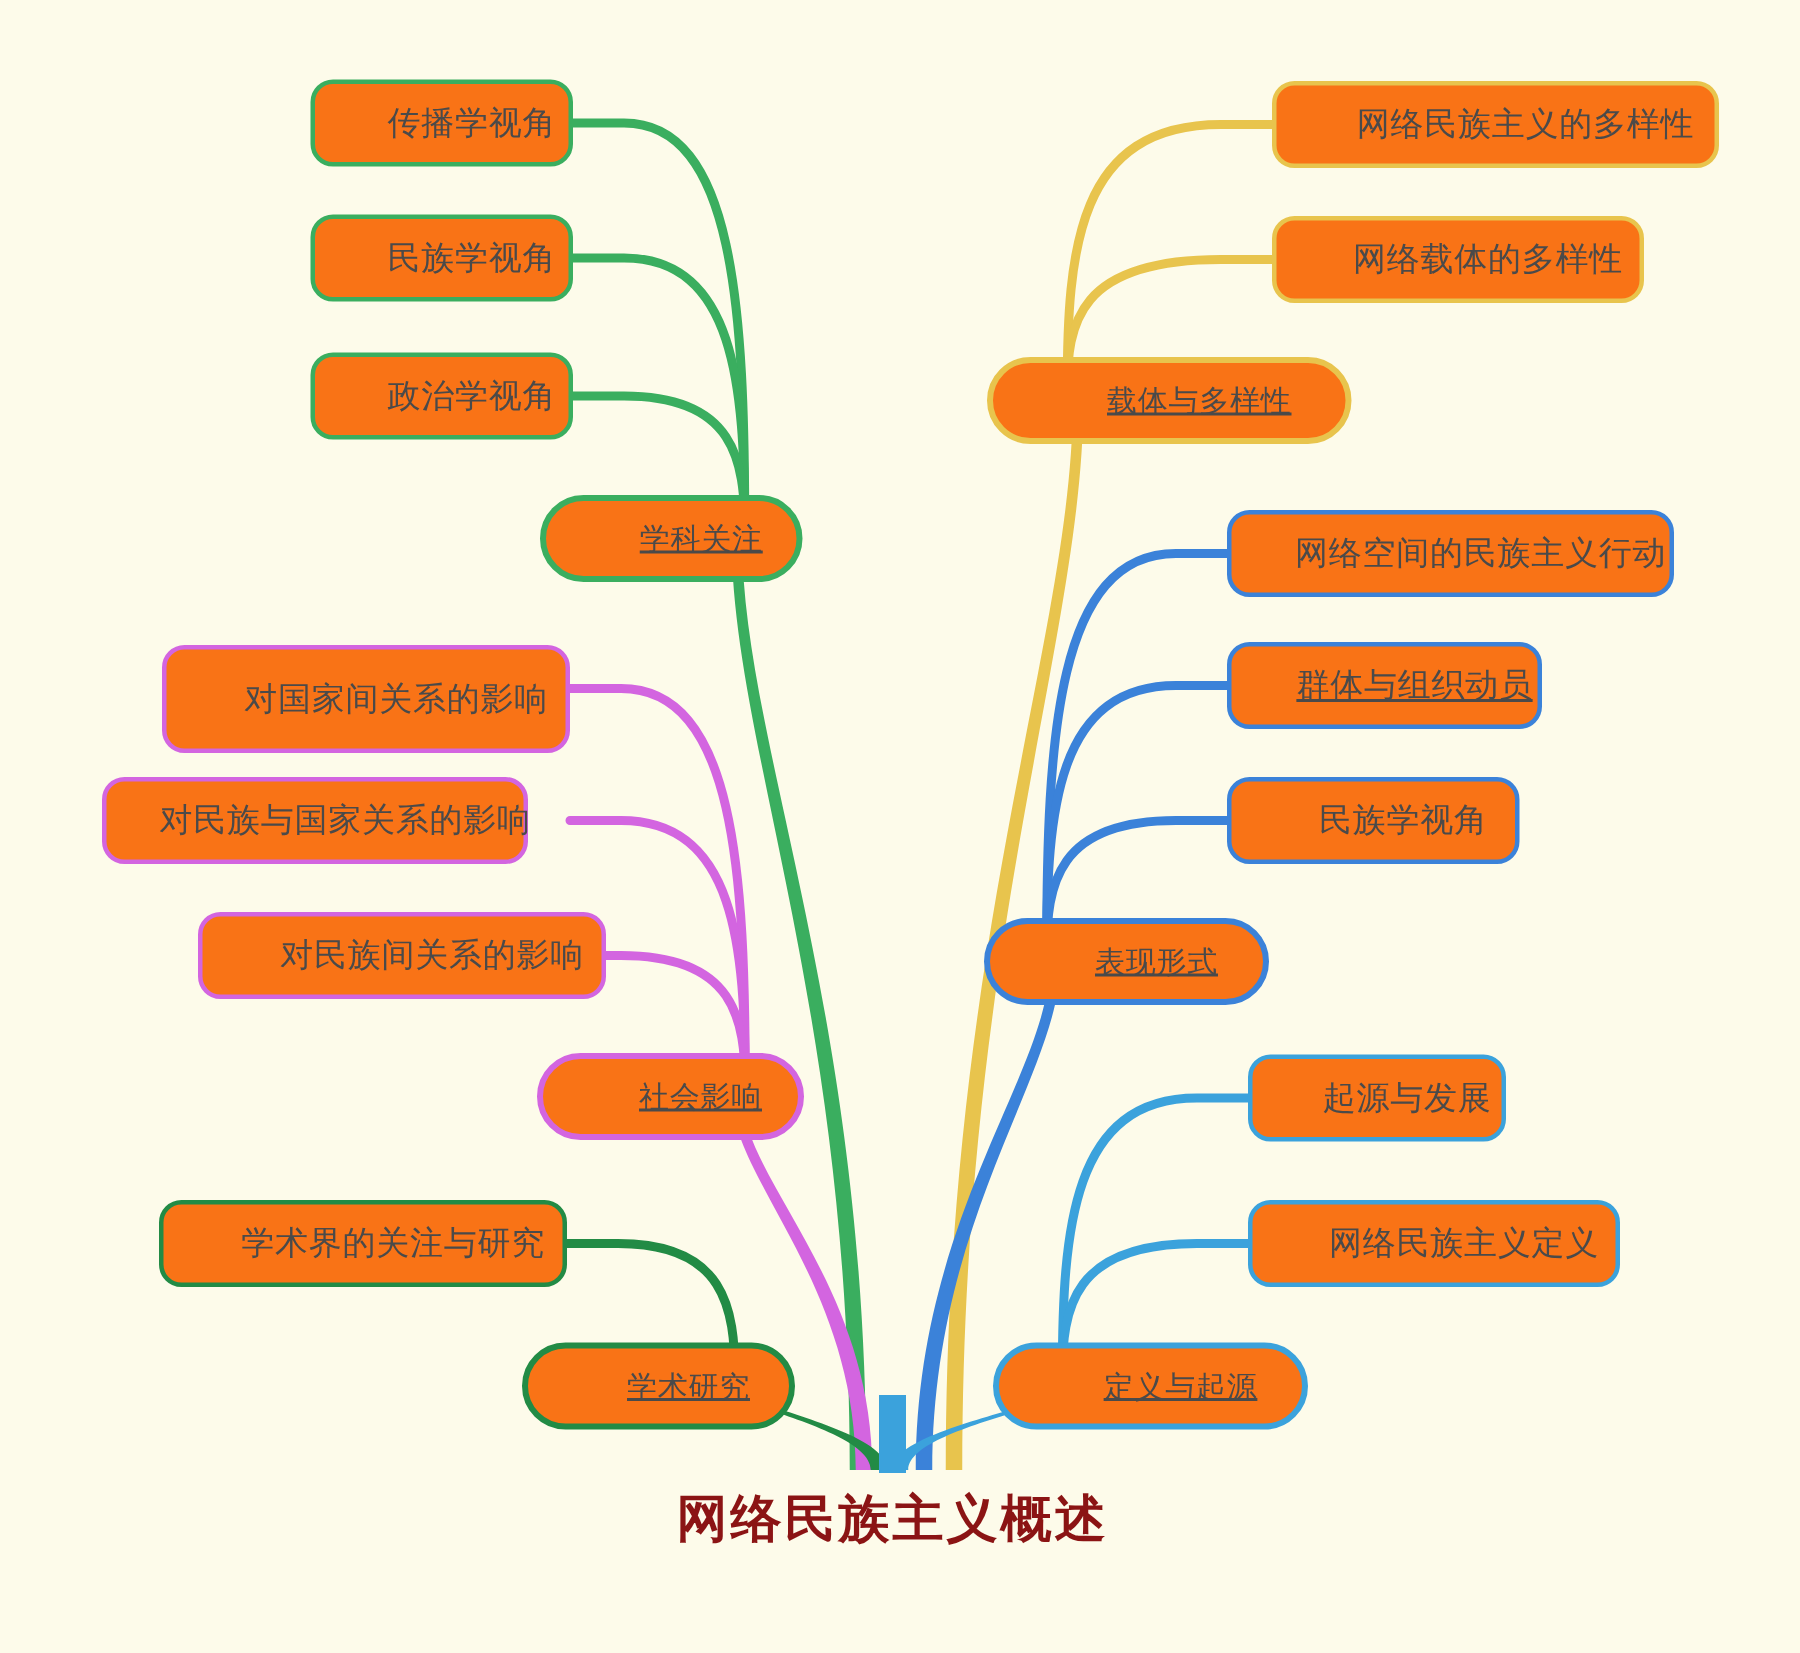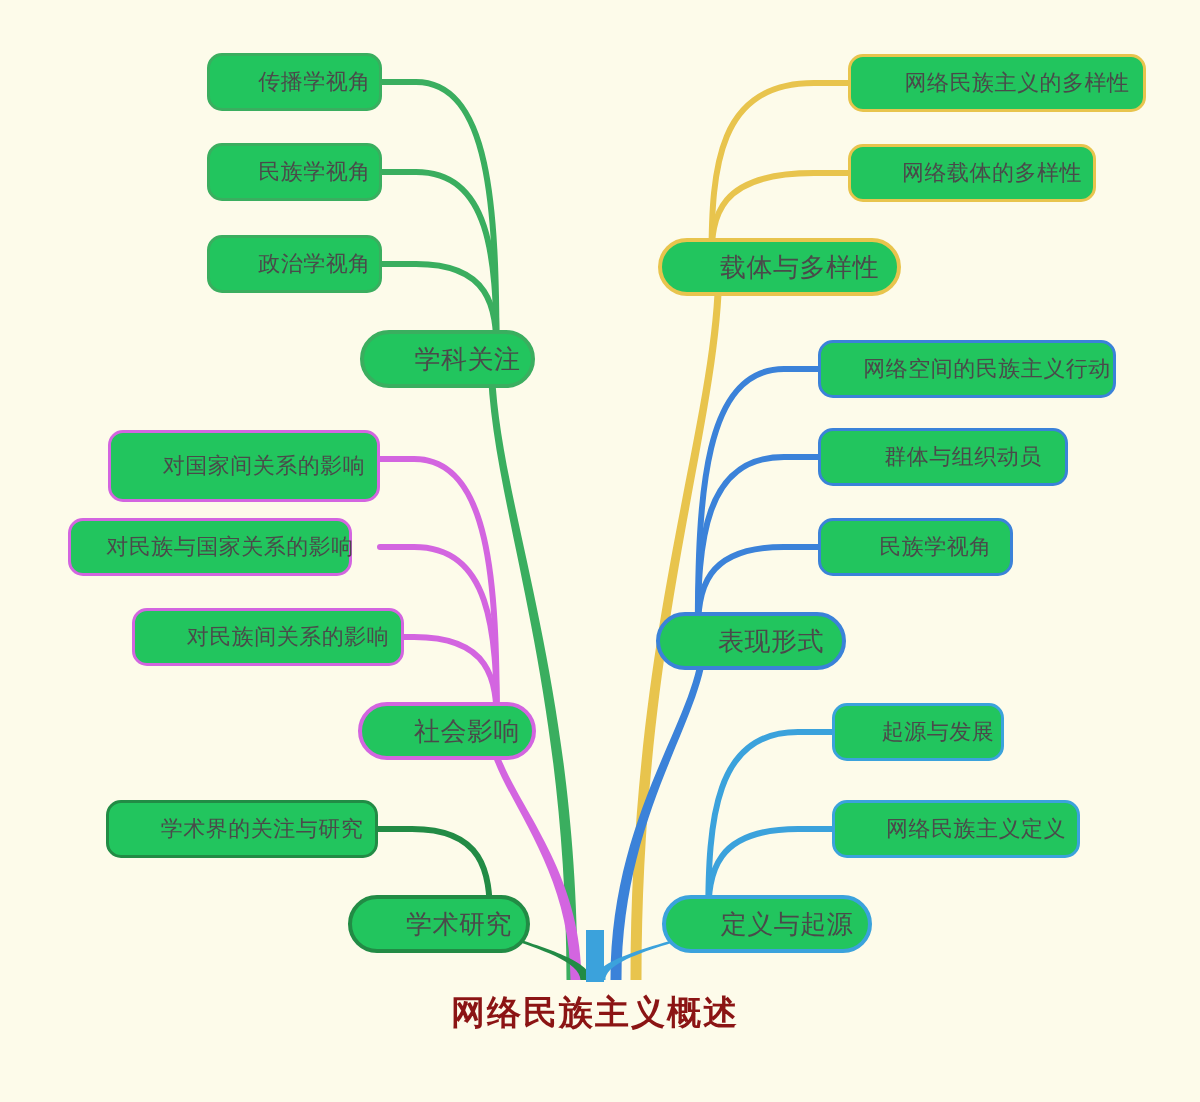--- a/index.html
+++ b/index.html
@@ -19,34 +19,35 @@
     position: absolute;
     left: 0;
     top: 0;
     width: 1200px;
     height: 1102px;
     pointer-events: none;
   }
   .node {
     position: absolute;
     box-sizing: border-box;
-    background: #22c55e;
+    background: #f97316;
     display: flex;
     align-items: center;
     justify-content: center;
     color: #4A4A4A;
     white-space: nowrap;
     letter-spacing: 0.5px;
     padding-left: 40px;
   }
   .node.branch {
     border-width: 4px;
     border-style: solid;
     border-radius: 999px;
-    font-size: 26px;
+    font-size: 20px;
+    text-decoration: underline;
   }
   .node.leaf {
     border-width: 3px;
     border-style: solid;
     border-radius: 15px;
     font-size: 22px;
   }
   #root-title {
     position: absolute;
     text-align: center;
@@ -89,21 +90,21 @@
   <div id="nodes-layer">
       <div class="node branch" style="left: 360px; top: 330px; width: 175px; height: 58px; border-color: rgb(58, 174, 95);">学科关注</div>
       <div class="node leaf" style="left: 207px; top: 53px; width: 175px; height: 58px; border-color: rgb(58, 174, 95);">传播学视角</div>
       <div class="node leaf" style="left: 207px; top: 143px; width: 175px; height: 58px; border-color: rgb(58, 174, 95);">民族学视角</div>
       <div class="node leaf" style="left: 207px; top: 235px; width: 175px; height: 58px; border-color: rgb(58, 174, 95);">政治学视角</div>
       <div class="node branch" style="left: 658px; top: 238px; width: 243px; height: 58px; border-color: rgb(232, 196, 77);">载体与多样性</div>
       <div class="node leaf" style="left: 848px; top: 54px; width: 298px; height: 58px; border-color: rgb(232, 196, 77);">网络民族主义的多样性</div>
       <div class="node leaf" style="left: 848px; top: 144px; width: 248px; height: 58px; border-color: rgb(232, 196, 77); text-align: right;">网络载体的多样性</div>
       <div class="node branch" style="left: 656px; top: 612px; width: 190px; height: 58px; border-color: rgb(59, 130, 217);">表现形式</div>
       <div class="node leaf" style="left: 818px; top: 340px; width: 298px; height: 58px; border-color: rgb(59, 130, 217);">网络空间的民族主义行动</div>
-      <div class="node leaf" style="left: 818px; top: 428px; width: 250px; height: 58px; border-color: rgb(59, 130, 217);">群体与组织动员</div>
+      <div class="node leaf" style="left: 818px; top: 428px; width: 210px; height: 58px; border-color: rgb(59, 130, 217); text-decoration: underline;">群体与组织动员</div>
       <div class="node leaf" style="left: 818px; top: 518px; width: 195px; height: 58px; border-color: rgb(59, 130, 217);">民族学视角</div>
       <div class="node branch" style="left: 358px; top: 702px; width: 178px; height: 58px; border-color: rgb(211, 101, 224);">社会影响</div>
       <div class="node leaf" style="left: 108px; top: 430px; width: 272px; height: 72px; border-color: rgb(211, 101, 224);">对国家间关系的影响</div>
       <div class="node leaf" style="left: 68px; top: 518px; width: 284px; height: 58px; border-color: rgb(211, 101, 224); border-radius: 15px;">对民族与国家关系的影响</div>
       <div class="node leaf" style="left: 108px; top: 608px; width: 272px; height: 58px; border-color: rgb(211, 101, 224); margin-left: 24px;">对民族间关系的影响</div>
       <div class="node branch" style="left: 348px; top: 895px; width: 182px; height: 58px; border-color: rgb(34, 139, 69);">学术研究</div>
       <div class="node leaf" style="left: 106px; top: 800px; width: 272px; height: 58px; border-color: rgb(34, 139, 69);">学术界的关注与研究</div>
       <div class="node branch" style="left: 662px; top: 895px; width: 210px; height: 58px; border-color: rgb(59, 162, 220);">定义与起源</div>
       <div class="node leaf" style="left: 832px; top: 703px; width: 172px; height: 58px; border-color: rgb(59, 162, 220);">起源与发展</div>
       <div class="node leaf" style="left: 832px; top: 800px; width: 248px; height: 58px; border-color: rgb(59, 162, 220);">网络民族主义定义</div>

